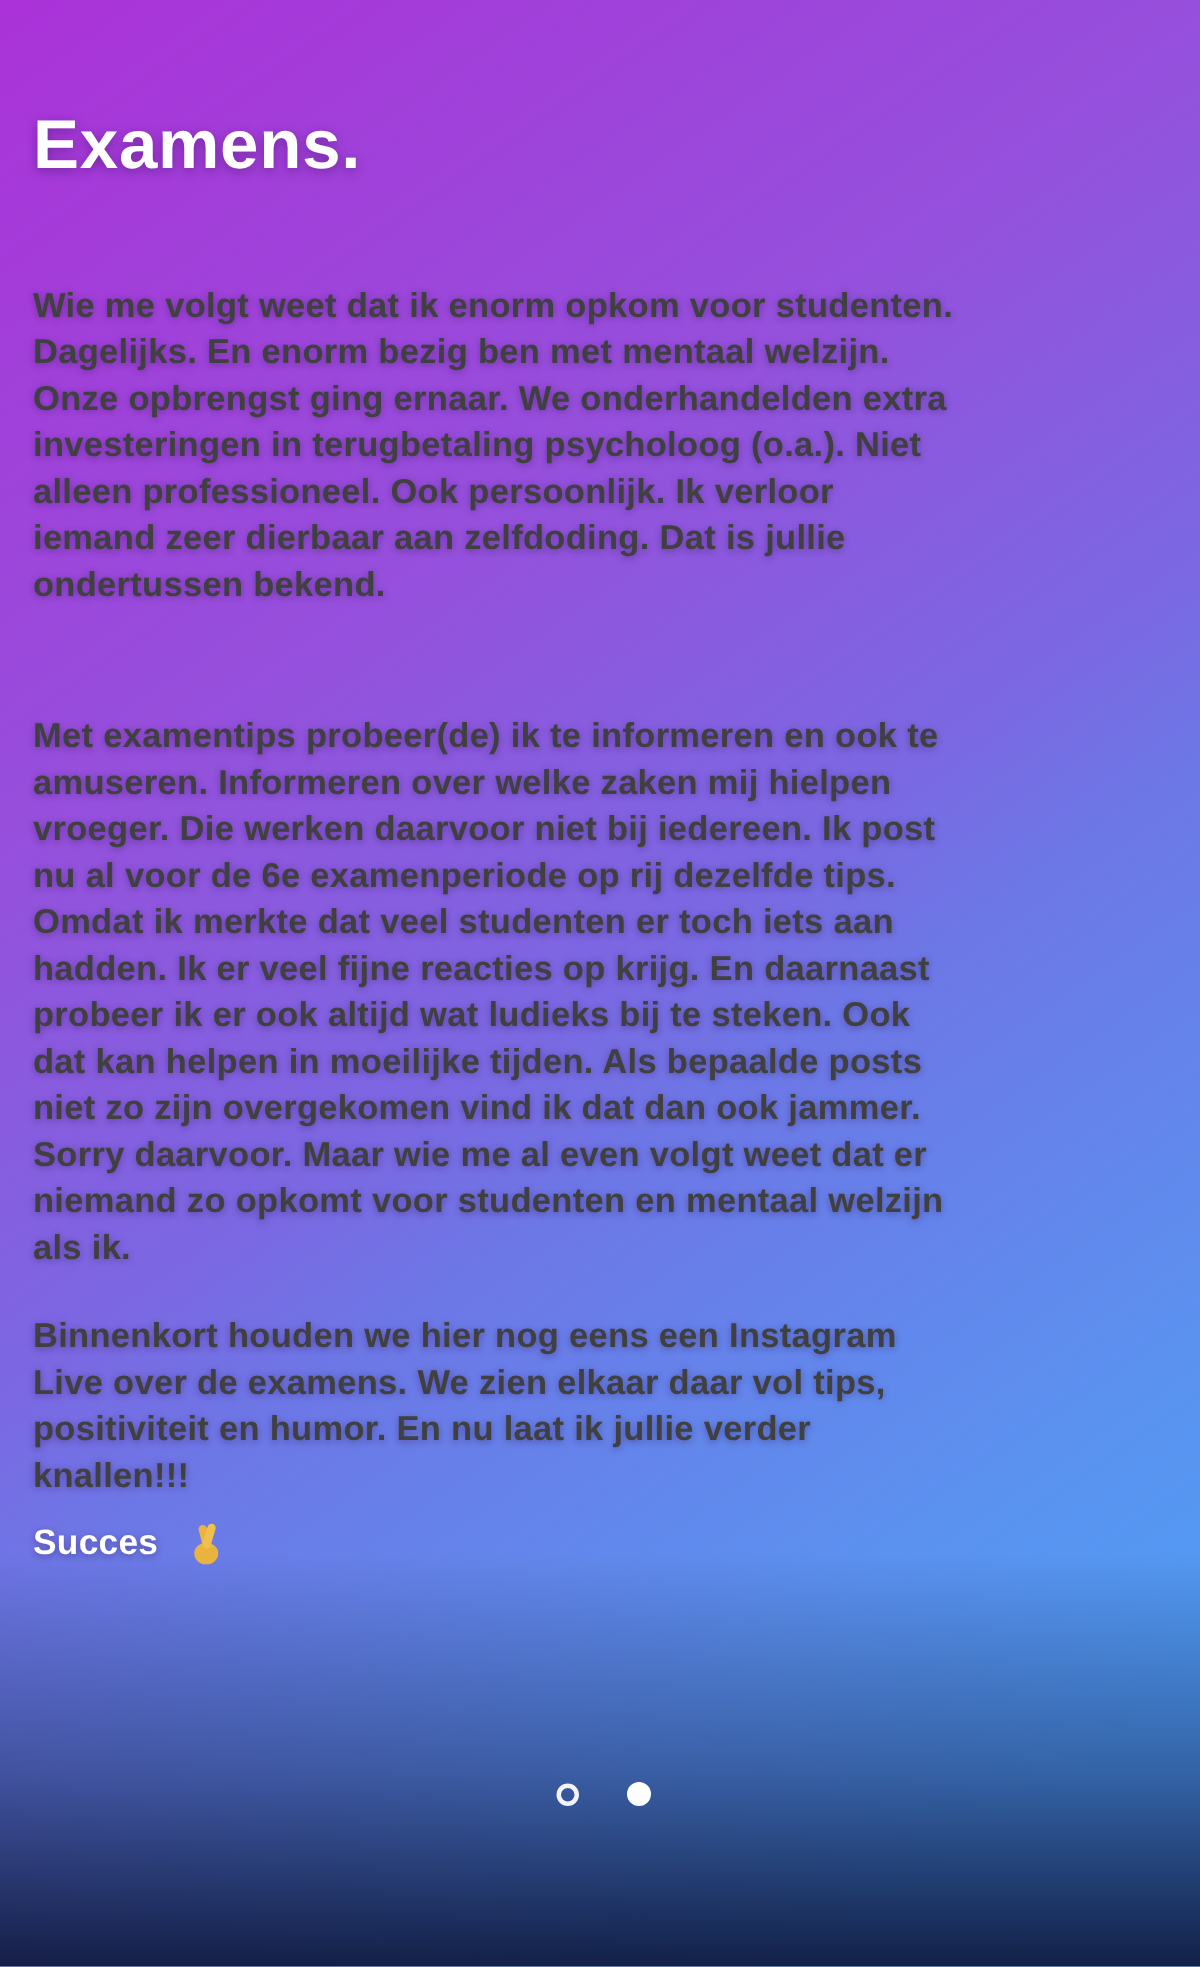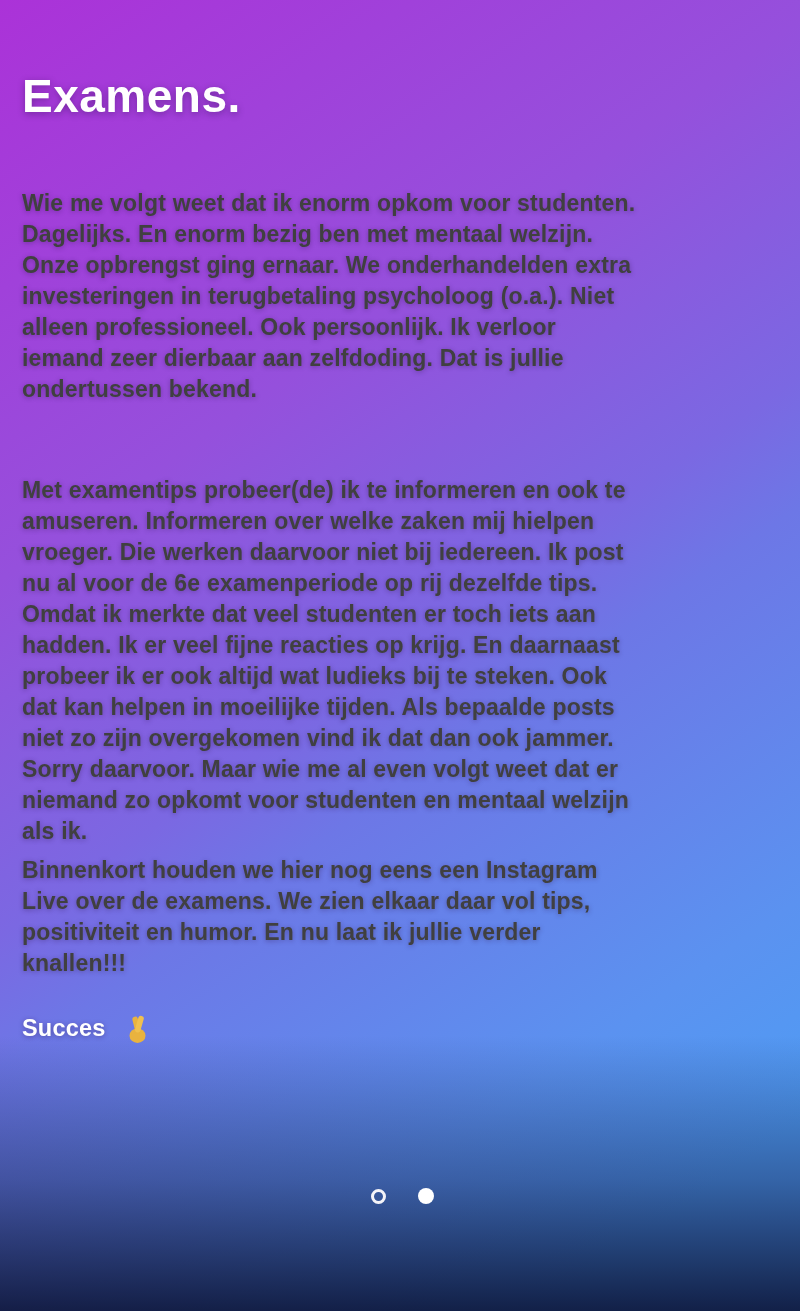--- a/index.html
+++ b/index.html
@@ -50,21 +50,21 @@
     color: #404040;
     font-size: 23px;
     font-weight: 700;
     letter-spacing: 0.2px;
     line-height: 31px;
     white-space: pre-line;
     text-shadow: 0 1px 5px rgba(45, 20, 75, 0.40);
   }
   .p1 { top: 188px; }
   .p2 { top: 443px; margin-top: 32px; }
-  .p3 { top: 855px; }
+  .p3 { top: 875px; }
   .signature {
     position: absolute;
     left: 0;
     top: 1013px;
     display: flex;
     align-items: center;
     gap: 18px;
     color: #ffffff;
     font-size: 23.5px;
     font-weight: 700;

